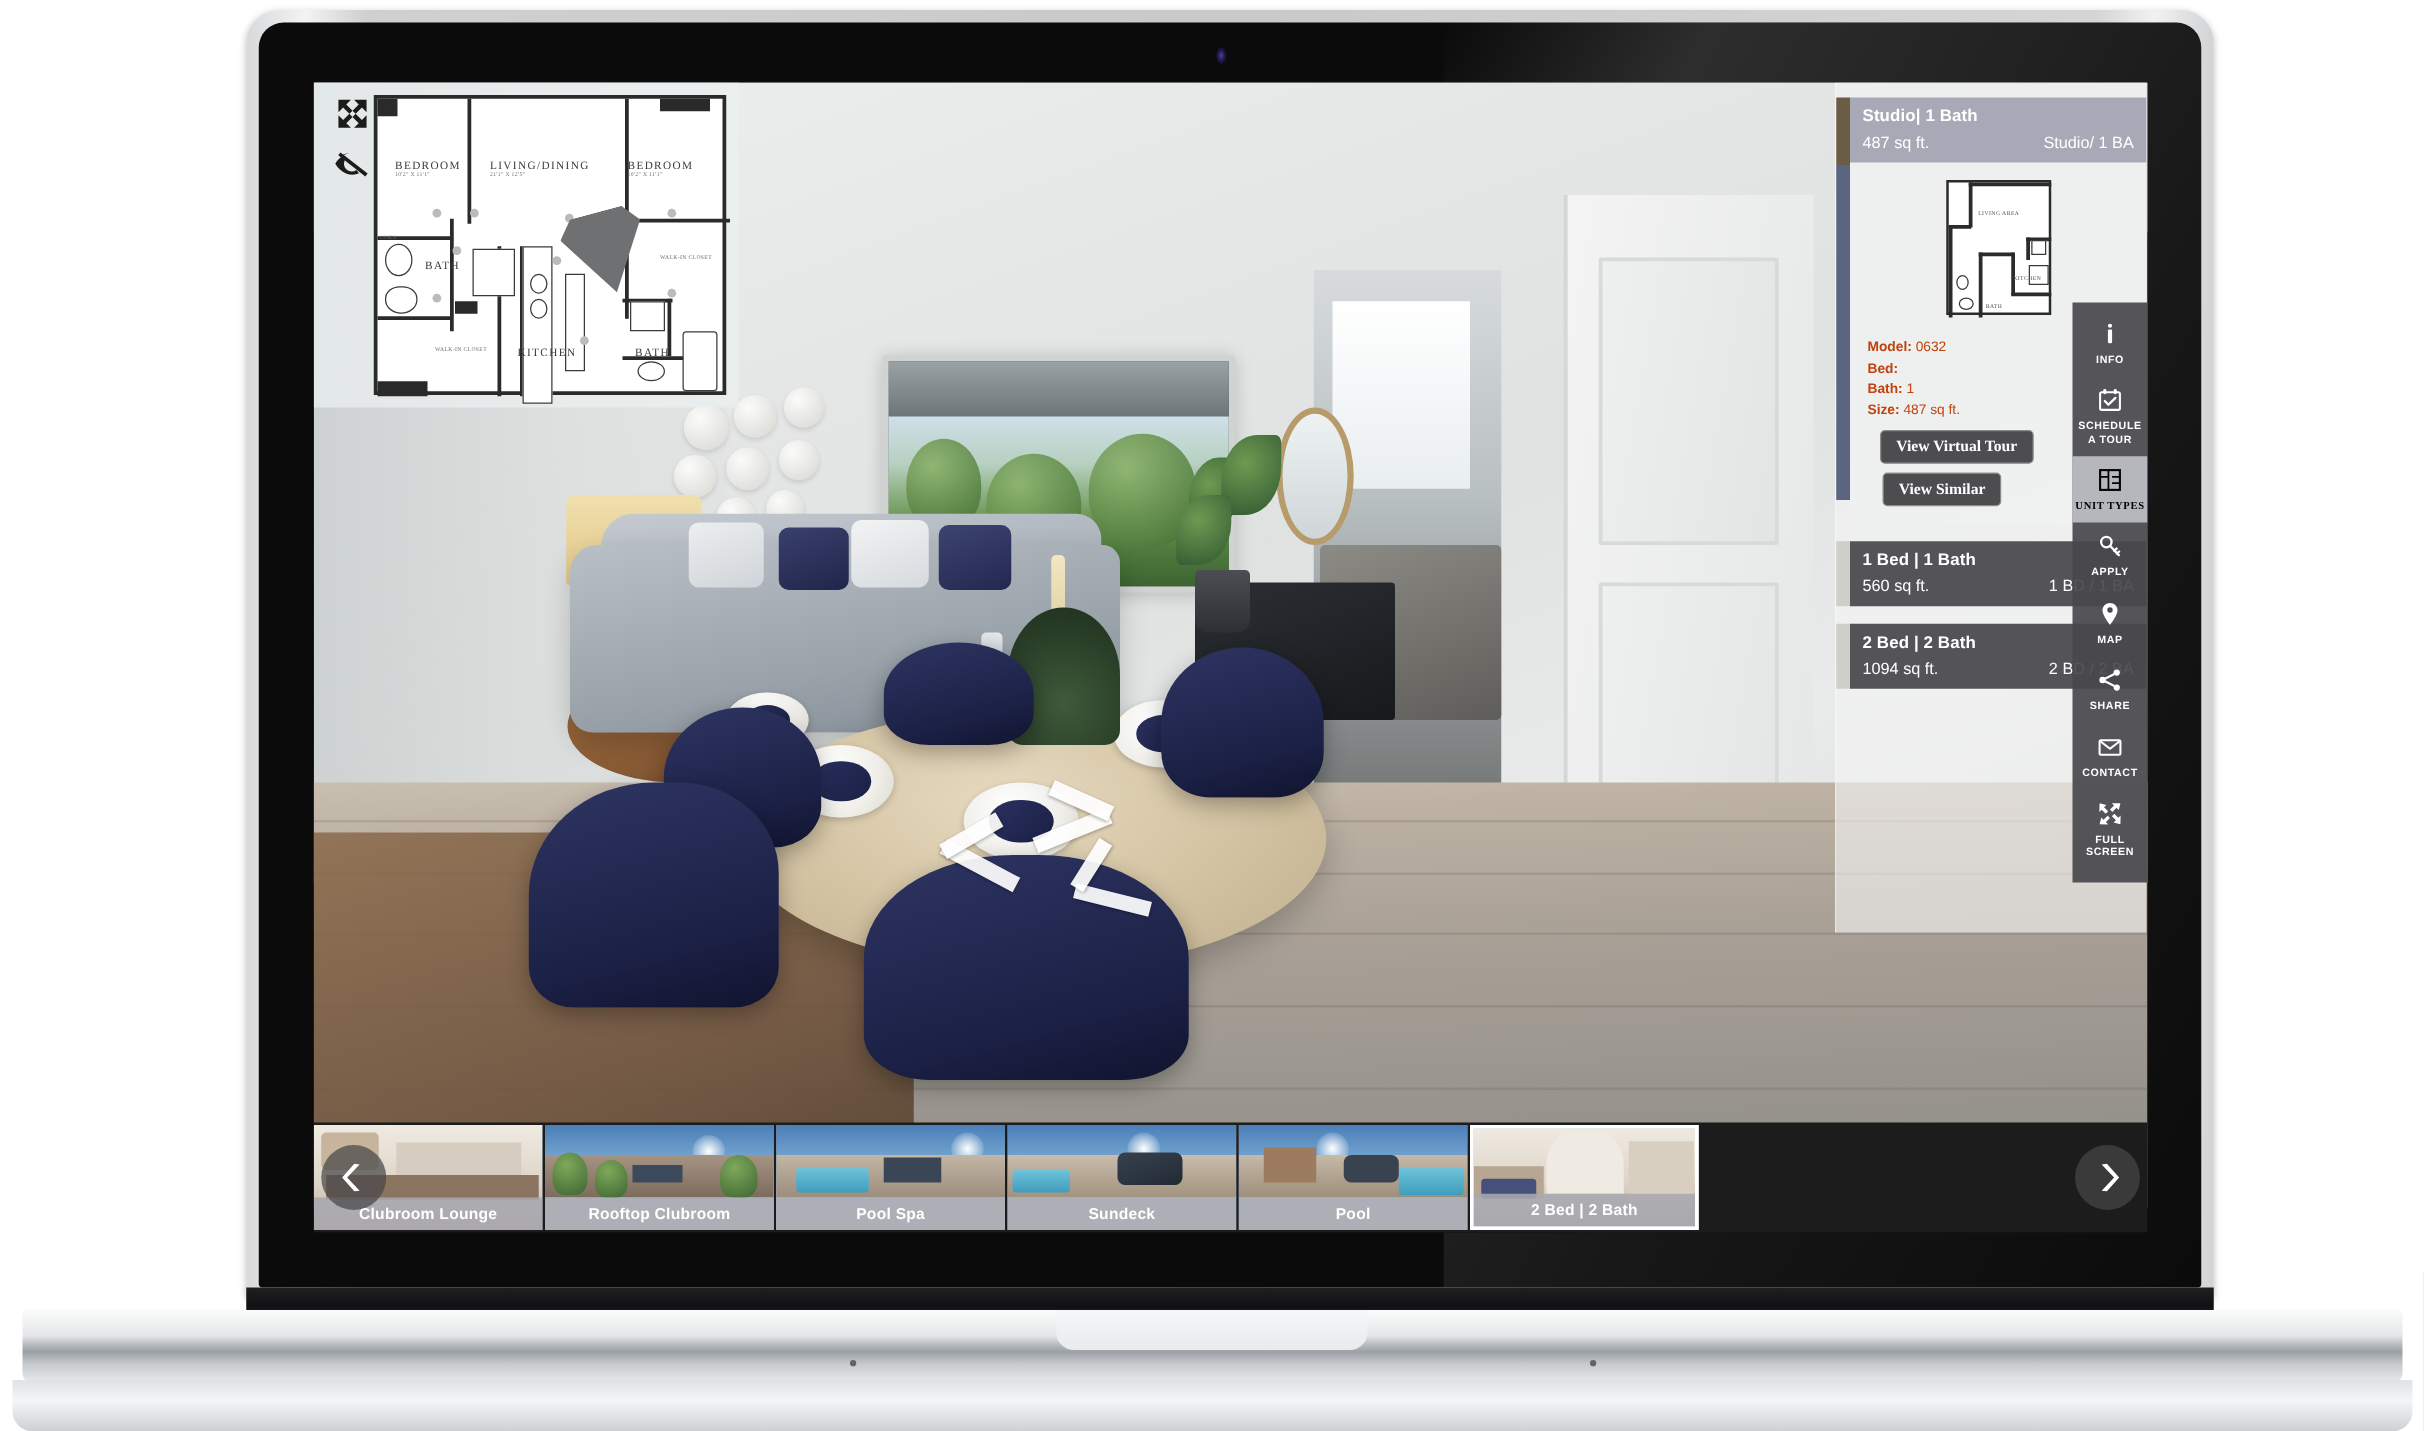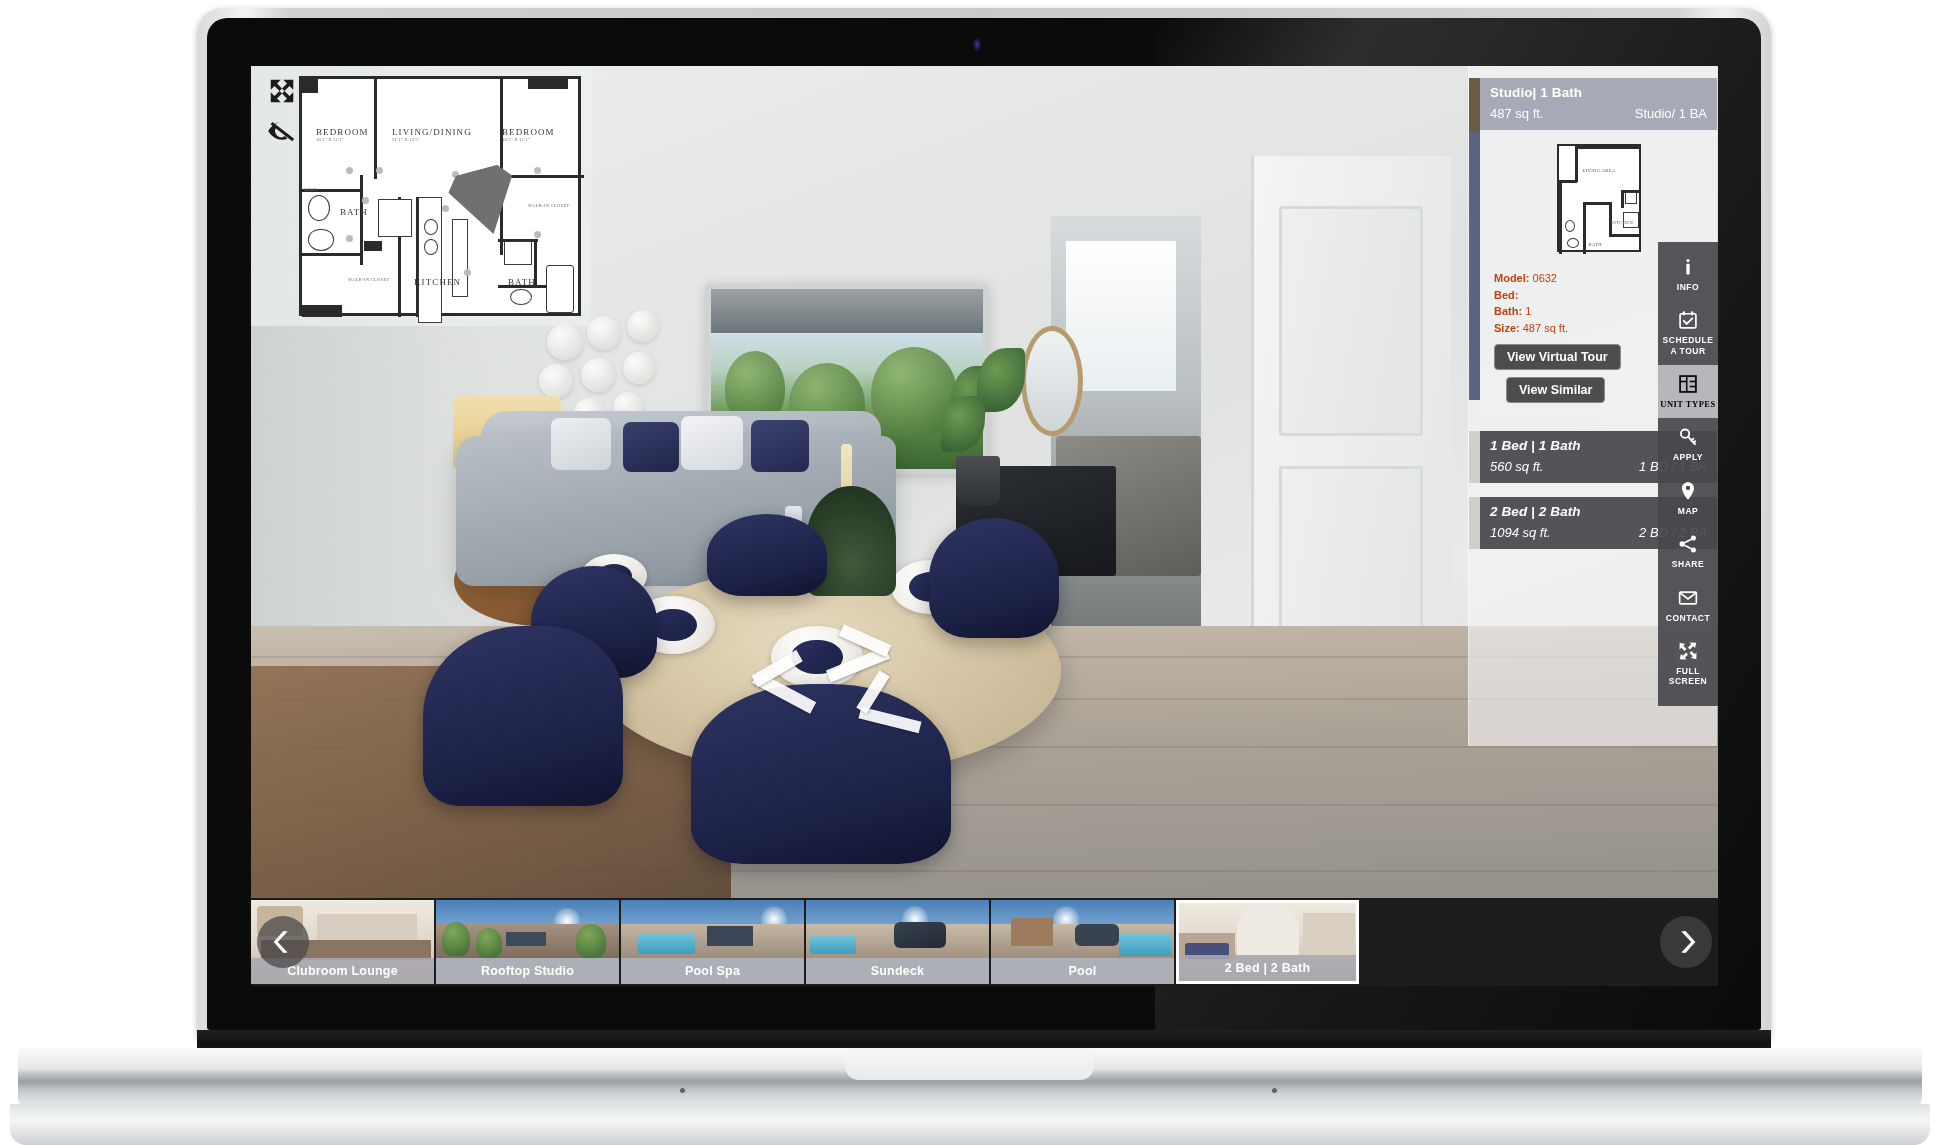--- a/index.html
+++ b/index.html
@@ -214,36 +214,36 @@
   #unit-panel {
     position:absolute; right:1px; top:0; width:249px; height:680px;
     background: rgba(243,244,244,.62);
     border-left: 1px solid rgba(255,255,255,.4);
   }
   .unit-card { position:relative; margin: 0 0 14px 0; }
   .accent-bar { position:absolute; left:0; top:0; width:11px; }
   .card-head {
     margin-left:11px; background: rgba(156,157,172,.86); color:#fff; padding:7px 10px 9px 10px;
   }
-  .card-head.dark { background: rgba(72,72,76,.93); font-style: italic; }
+  .card-head.dark { background: rgba(72,72,76,.93); }
   .card-title { font-size:13.5px; font-weight:bold; letter-spacing:.1px; }
   .card-sub { display:flex; justify-content:space-between; font-size:13px; margin-top:6px; }
   .card-body { margin-left:11px; background: rgba(243,244,244,.30); padding:10px 0 14px 0; }
   #mini-plan {
     margin: 4px auto 0 auto; width:84px; height:108px; background:#fff;
     border:2px solid #2b2b2b; position:relative;
   }
   .mp-wall { position:absolute; background:#2b2b2b; }
   .mp-label { position:absolute; font-family:"Liberation Serif", serif; font-size:4.5px; color:#555; letter-spacing:.4px; white-space:nowrap;}
   #unit-specs { margin:18px 0 0 14px; font-size:11px; color:#c2410c; line-height:1.52; }
   #unit-specs b { font-weight:bold; }
   .panel-btn {
     display:block; background:#4d4d50; color:#fff; border:1px solid #8a8a8d;
     font-weight:bold; font-size:12.5px; padding:5px 12px; border-radius:4px;
-    margin: 7px 0 0 14px; cursor:pointer; font-family:Liberation Sans, sans-serif;
+    margin: 7px 0 0 24px; cursor:pointer; font-family:Liberation Serif, serif;
   }
   #btn-similar { margin-left:26px; }
 
   
   #toolbar {
     position:absolute; right:0; top:176px; width:60px;
     background: rgba(72,72,76,.92); padding:6px 0 10px 0;
   }
   .tb-item {
     display:flex; flex-direction:column; align-items:center; justify-content:flex-start;
@@ -727,21 +727,21 @@
 
       <div class="thumb">
         <div class="thumb-img sky">
           <div class="sun" style="left:118px;top:8px;"></div>
           <div class="deck"></div>
           <div class="shrub" style="left:6px;top:22px;width:28px;height:34px;"></div>
           <div class="shrub" style="left:40px;top:28px;width:26px;height:30px;"></div>
           <div class="shrub" style="left:140px;top:24px;width:30px;height:34px;"></div>
           <div style="position:absolute;left:70px;top:32px;width:40px;height:14px;background:#3d4a5c;"></div>
         </div>
-        <div class="thumb-cap">Rooftop Studio</div>
+        <div class="thumb-cap">Rooftop Clubroom</div>
       </div>
 
 
       <div class="thumb">
         <div class="thumb-img sky">
           <div class="sun" style="left:140px;top:6px;"></div>
           <div class="deck" style="background:linear-gradient(180deg,#c3b6a4,#9c8d7c);"></div>
           <div class="water" style="left:16px;top:34px;width:58px;height:20px;"></div>
           <div style="position:absolute;left:86px;top:26px;width:46px;height:20px;background:#3a4656;"></div>
         </div>

